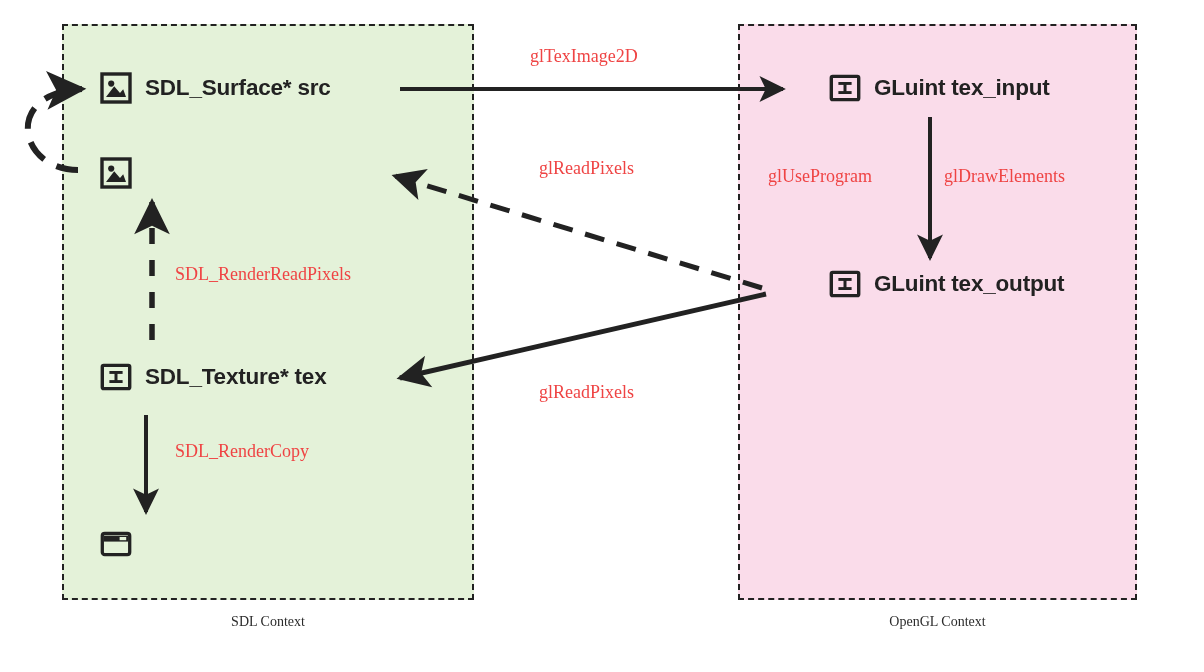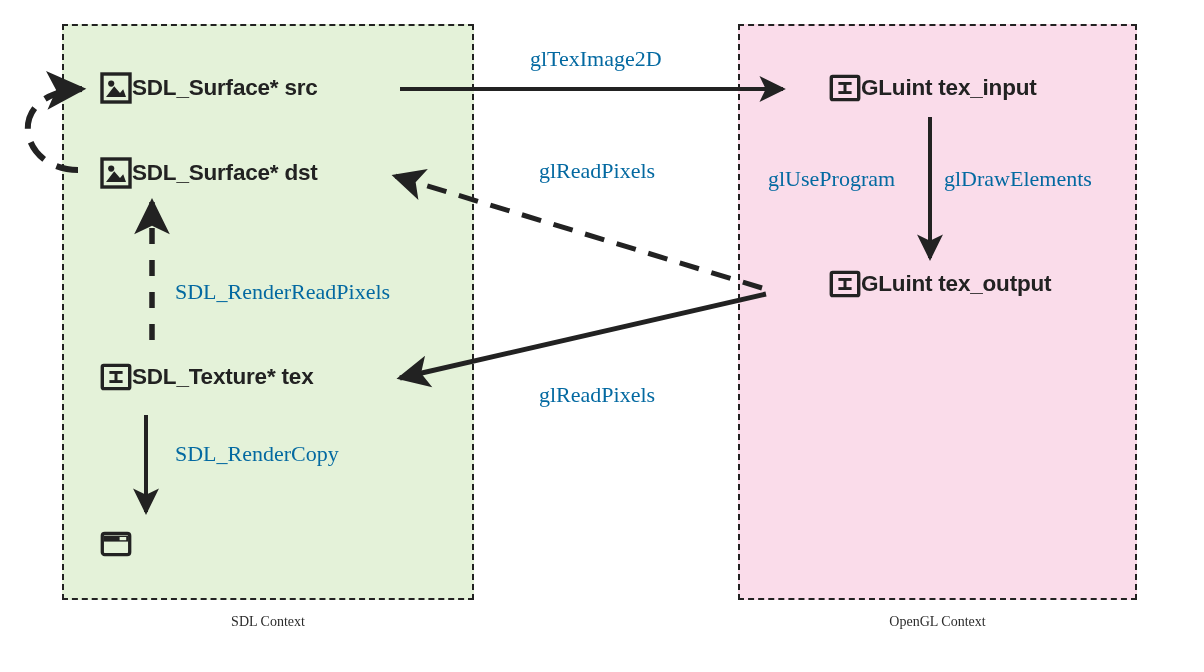--- a/index.html
+++ b/index.html
@@ -49,42 +49,42 @@
   }
   #gl-context-caption {
     left: 738px;
     top: 614px;
     width: 399px;
   }
   .node {
     position: absolute;
     display: flex;
     align-items: center;
-    gap: 0;
+    gap: 13px;
     white-space: nowrap;
     justify-content: flex-end;
   }
   .node-label {
     font-family: "Liberation Sans", sans-serif;
     font-weight: bold;
     font-size: 22.5px;
     color: #222222;
     letter-spacing: -0.2px;
   }
   .node-icon {
     width: 32px;
     height: 32px;
     flex: 0 0 32px;
     display: block;
   }
   .edge-label {
     position: absolute;
     font-family: "Liberation Serif", serif;
-    font-size: 22px;
-    color: #0369a1;
+    font-size: 18px;
+    color: #ef4444;
     white-space: nowrap;
   }
   #edges-layer {
     position: absolute;
     left: 0;
     top: 0;
     width: 1204px;
     height: 672px;
     pointer-events: none;
   }
@@ -127,21 +127,20 @@
     </svg>
     <span class="node-label">SDL_Surface* src</span>
   </div>
 
   <div class="node" id="node-dst" style="left:100px; top:157px;">
     <svg class="node-icon" viewBox="0 0 32 32" xmlns="http://www.w3.org/2000/svg">
       <rect x="2" y="2" width="28" height="28" fill="none" stroke="#222222" stroke-width="3.4"></rect>
       <circle cx="11.2" cy="11.6" r="3.1" fill="#222222"></circle>
       <path d="M6 25 L14.2 14.2 L20 21 L23.2 17.2 L26 25 Z" fill="#222222"></path>
     </svg>
-    <span class="node-label">SDL_Surface* dst</span>
   </div>
 
   <div class="node" id="node-tex" style="left:100px; top:361px;">
     <svg class="node-icon" viewBox="0 0 32 32" xmlns="http://www.w3.org/2000/svg">
       <rect x="2.3" y="4.4" width="27.4" height="23.2" rx="1.4" fill="none" stroke="#222222" stroke-width="3.4"></rect>
       <rect x="9.4" y="10.0" width="13.2" height="2.9" fill="#222222"></rect>
       <rect x="14.5" y="10.0" width="3.0" height="12.0" fill="#222222"></rect>
       <rect x="9.4" y="19.1" width="13.2" height="2.9" fill="#222222"></rect>
     </svg>
     <span class="node-label">SDL_Texture* tex</span>
@@ -178,20 +177,20 @@
   <div class="edge-label" id="label-gltTexImage2D" style="left:530px; top:46px;">glTexImage2D</div>
 
   <div class="edge-label" id="label-glDrawElements" style="left:944px; top:166px;">glDrawElements</div>
 
   <div class="edge-label" id="label-glUseProgram" style="left:768px; top:166px;">glUseProgram</div>
 
   <div class="edge-label" id="label-glReadPixels-dst" style="left:539px; top:158px;">glReadPixels</div>
 
   <div class="edge-label" id="label-glReadPixels-tex" style="left:539px; top:382px;">glReadPixels</div>
 
-  <div class="edge-label" id="label-SDL_RenderReadPixels" style="left:175px; top:279px;font-family:Liberation Serif, serif;">SDL_RenderReadPixels</div>
+  <div class="edge-label" id="label-SDL_RenderReadPixels" style="left:175px; top:264px;font-family:Liberation Serif, serif;">SDL_RenderReadPixels</div>
 
   <div class="edge-label" id="label-SDL_RenderCopy" style="left:175px; top:441px;">SDL_RenderCopy</div>
 
   <div class="ctx-caption" id="sdl-context-caption">SDL Context</div>
   <div class="ctx-caption" id="gl-context-caption">OpenGL Context</div>
 
 </div>
 
 </body></html>

